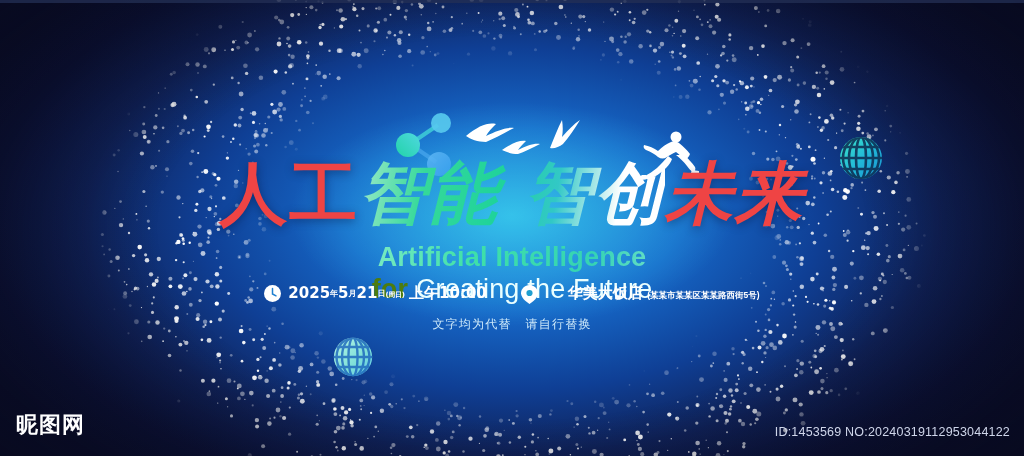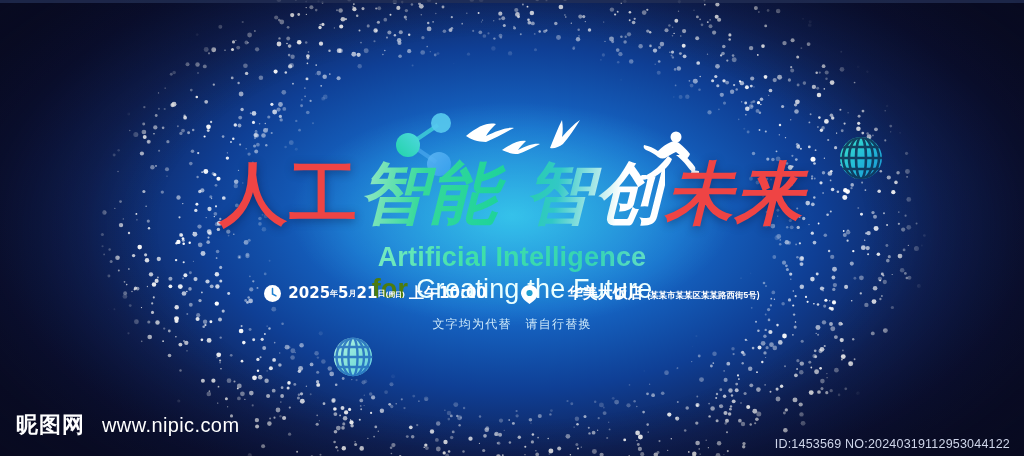--- a/index.html
+++ b/index.html
@@ -98,27 +98,27 @@
   
   .logo{
     position:absolute; right:22px; top:24px;
     width:86px; text-align:center; color:#f2f4fb;
   }
   .logo-mark{ display:block; margin:0 auto 6px; }
   .logo-text{ font-size:11px; letter-spacing:1.1px; }
   
   .watermark{
     position:absolute; left:16px; bottom:16px;
-    display:flex; align-items:center; gap:17px; color:#ffffff;
+    display:flex; align-items:center; gap:9px; color:#ffffff;
   }
   .wm-cn{ font-size:22px; font-weight:700; letter-spacing:1px;
           font-family:"DejaVu Sans","Liberation Sans",sans-serif; }
   .wm-en{ font-size:20px; font-weight:400; letter-spacing:.4px; }
   .idcode{
-    position:absolute; right:14px; bottom:5px;
+    position:absolute; right:14px; bottom:17px;
     color:#cfd6ea; font-size:12.5px; letter-spacing:.2px;
     font-family:"Liberation Sans", sans-serif;
   }
 </style>
 </head>
 <body>
 
 <div class="poster">
 
   <div class="bg-base"></div>
@@ -1696,18 +1696,17 @@
       </span>
     </div>
 
   </div>
 
   <div class="note"><span>文字均为代替</span><span class="gap"></span><span>请自行替换</span></div>
 
 
   <div class="watermark">
     <span class="wm-cn">昵图网</span>
-    <span class="wm-en">www.nipic.com</span>
   </div>
 
   <div class="idcode">ID:1453569 NO:20240319112953044122</div>
 
 </div>
 
 </body></html>

